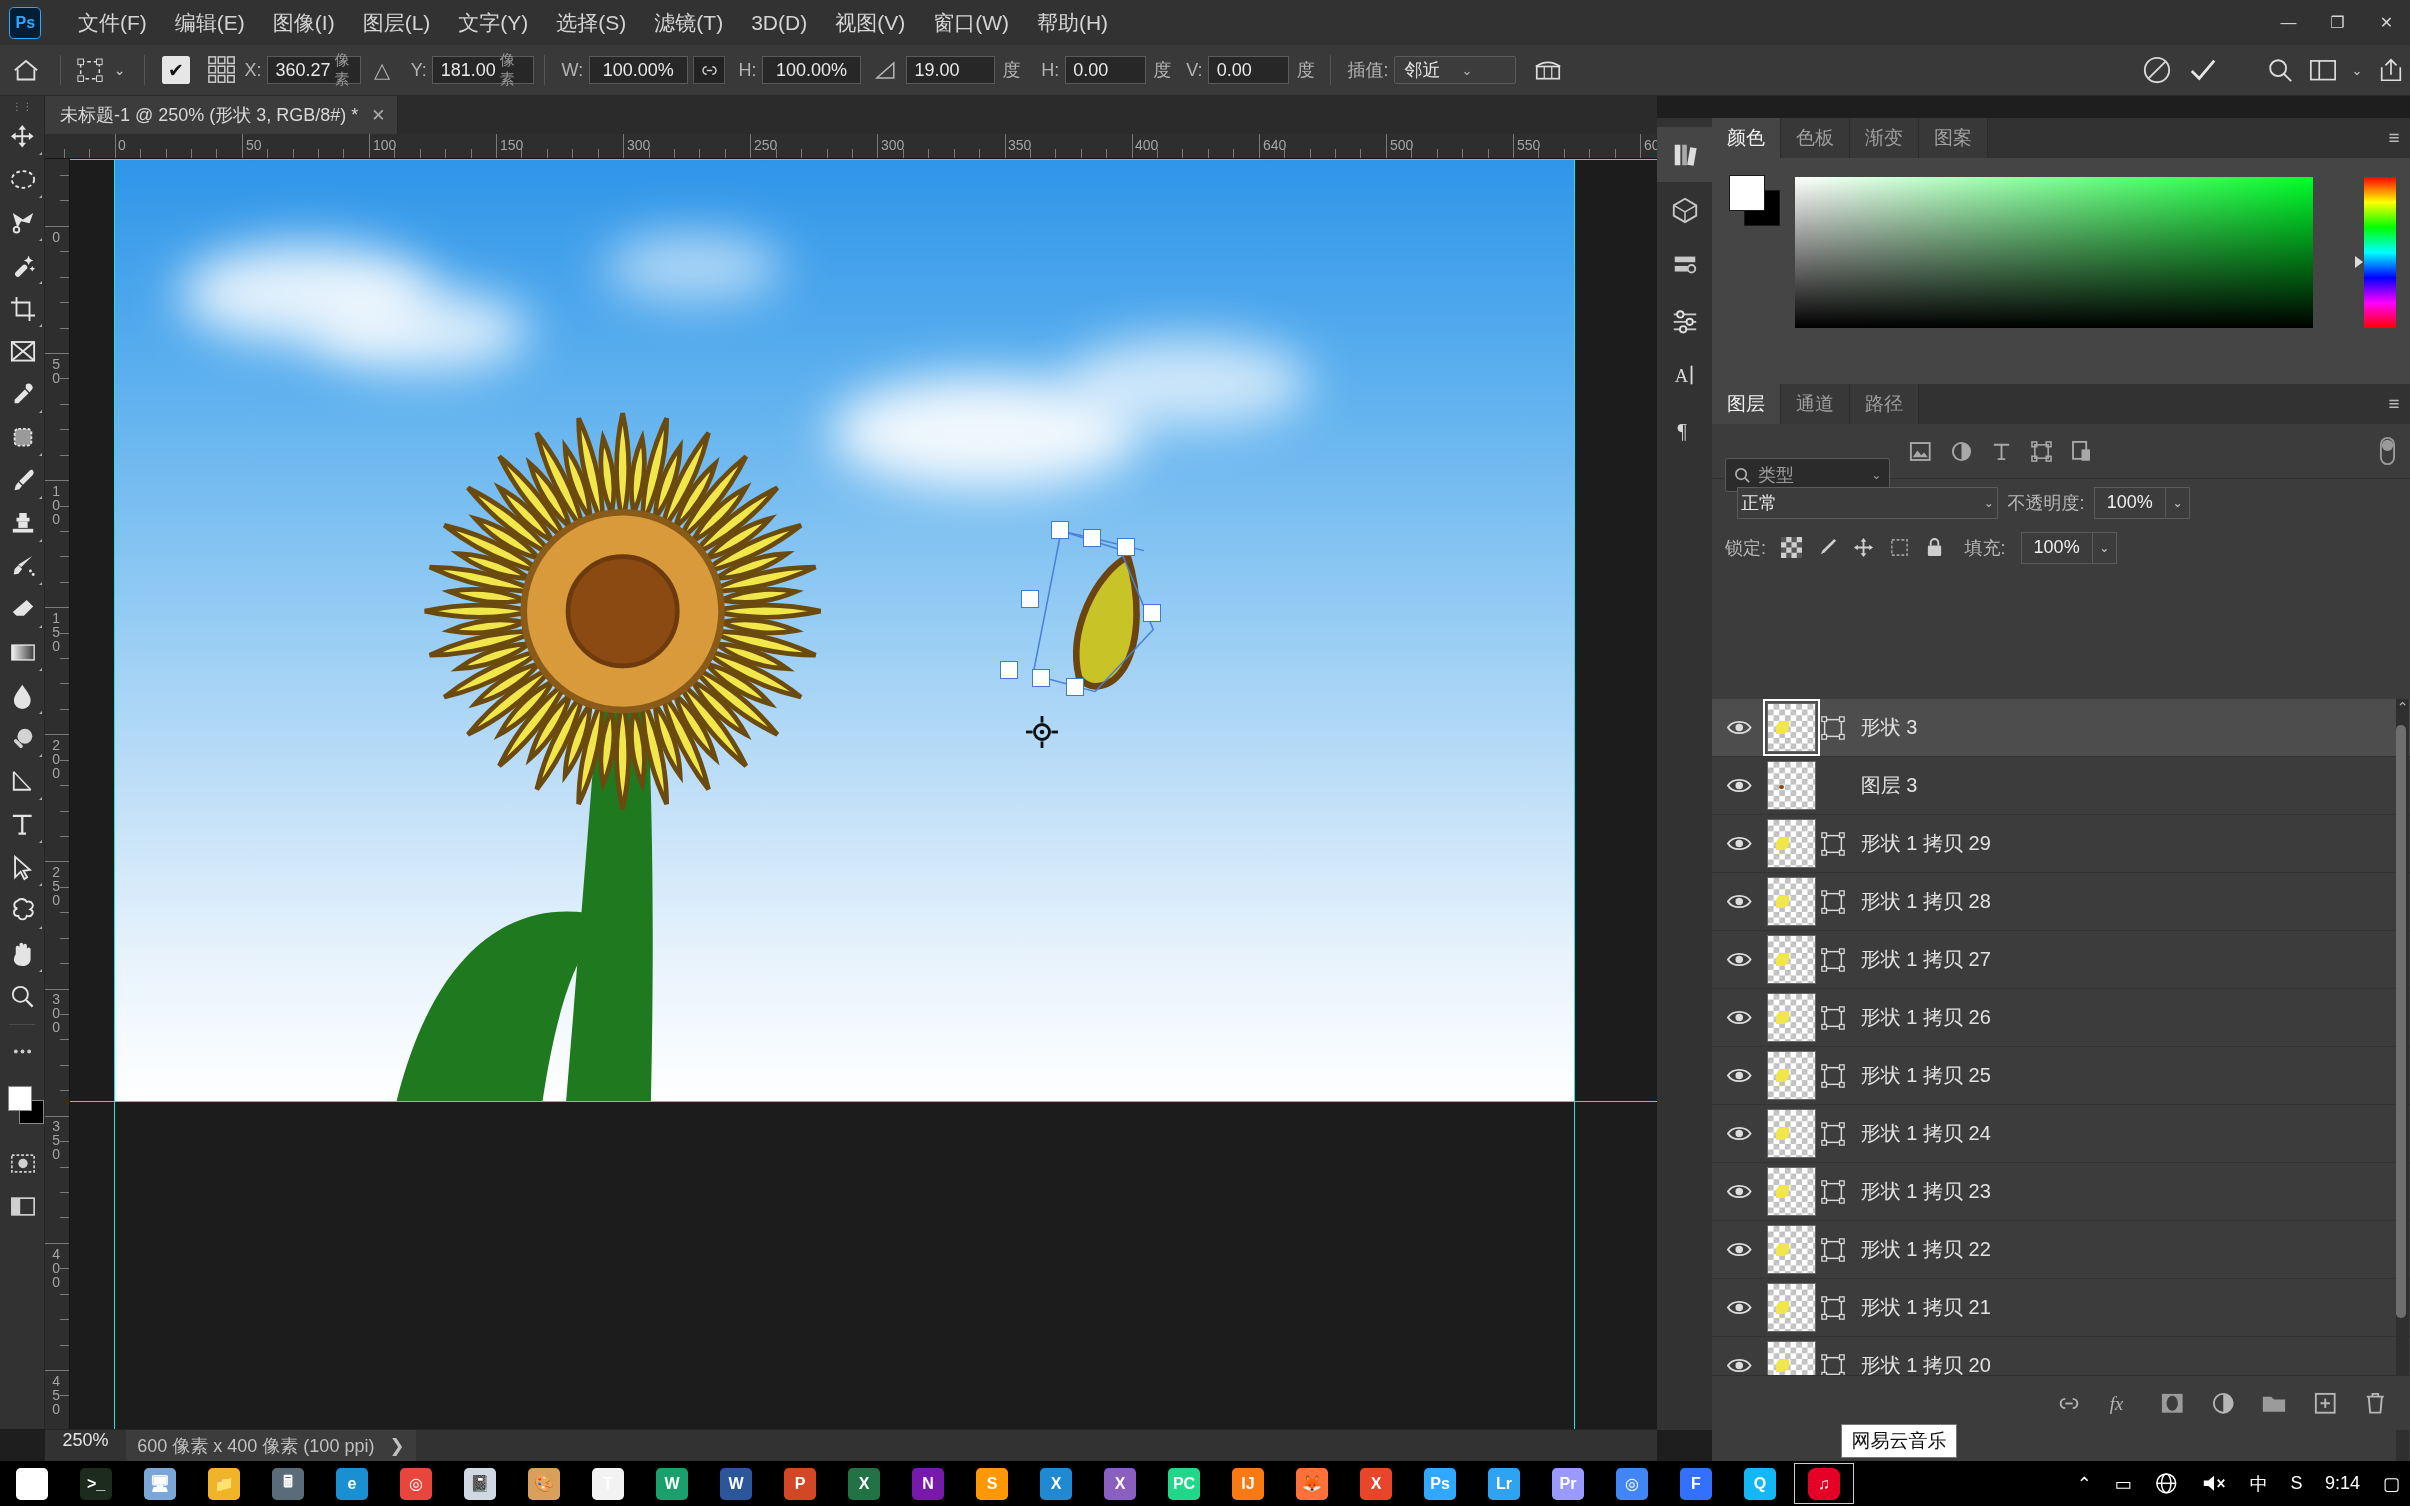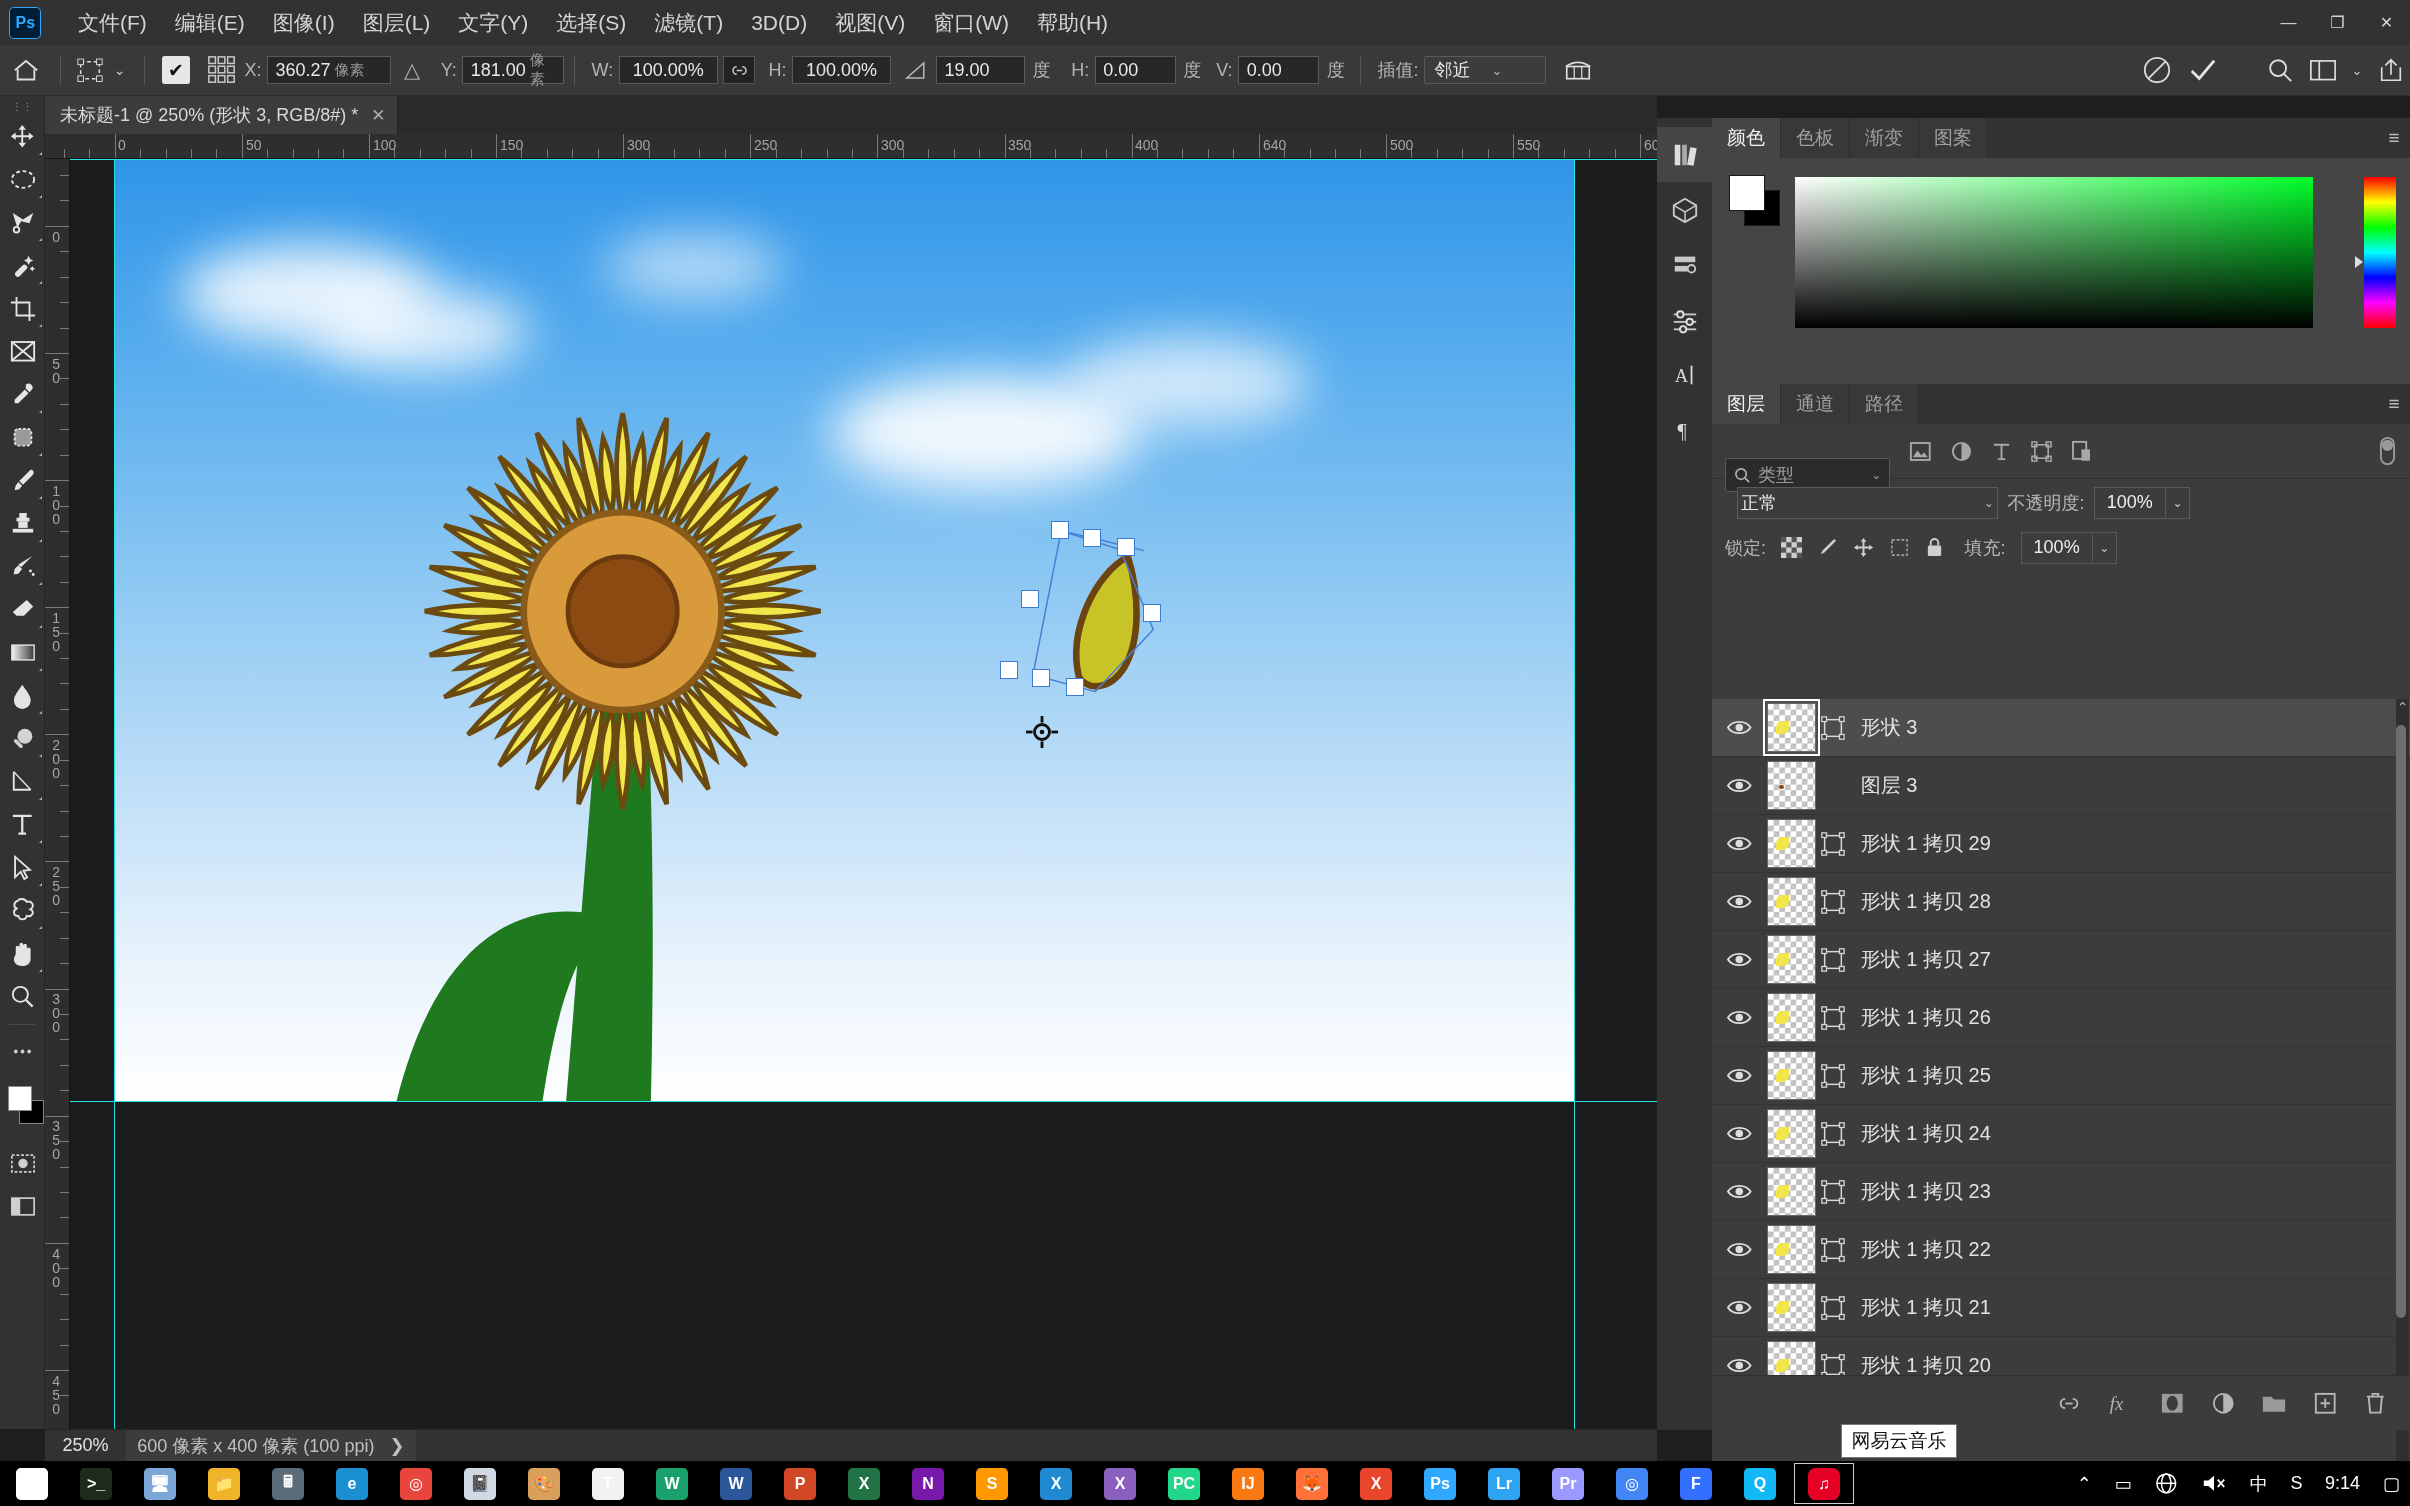--- a/index.html
+++ b/index.html
@@ -71,21 +71,21 @@
 
   .artboard { position:absolute; left:44px; top:0px; width:1460px; height:942px; }
   .sky { position:absolute; inset:0;
     background:linear-gradient(180deg,#2f95e8 0%,#59aeee 22%,#8fc9f3 46%,#c2e0f8 68%,#e6f2fc 84%,#ffffff 100%); }
   .cloud { position:absolute; border-radius:50%; background:#fff; filter:blur(24.5px); }
   .handle { position:absolute; width:18px; height:18px; background:#fff; border:1.9px solid #3b7bd4; }
   .refpoint { position:absolute; width:32px; height:32px; }
 
   
   .statusbar { position:absolute; left:45px; top:1429px; width:1612px; height:32px;
-    background:#323232; display:flex; align-items:center; color:#d0d0d0; font-size:18px; border-top:0.9px solid #262626; }
+    background:#323232; display:flex; align-items:flex-start; color:#d0d0d0; font-size:18px; border-top:0.9px solid #262626; }
   .sb-zoom { width:81px; text-align:center; color:#e4e4e4; }
   .sb-doc { background:#3c3c3c; height:32px; display:flex; align-items:center; padding:0 11.3px; gap:15px; color:#c0c0c0; }
 
   
   .dockrail { position:absolute; left:1657px; top:118px; width:55px; height:1312px; background:#323232; }
   .rail-btn { width:55px; height:55px; display:flex; align-items:center; justify-content:center; }
   .rail-btn.active { background:#454545; }
 
   .rightpanels { position:absolute; left:1712px; top:118px; width:699px; height:1312px; background:#3c3c3c; }
   .panel-tabs { height:40px; background:#323232; display:flex; align-items:stretch; position:relative; }
@@ -201,21 +201,21 @@
         <rect x="2" y="12" width="7" height="7"></rect>
           <rect x="12" y="12" width="7" height="7"></rect>
           <rect x="22" y="12" width="7" height="7"></rect>
         <rect x="2" y="22" width="7" height="7"></rect>
           <rect x="12" y="22" width="7" height="7"></rect>
           <rect x="22" y="22" width="7" height="7"></rect>
       </g>
     </svg>
   </div>
   <div class="ob-label">X:</div>
-  <div class="ob-field" style="width:124px;">
+  <div class="ob-field" style="width:94px;">
     <span>360.27</span>
     <span class="unit">像素</span>
   </div>
   <div style="color:#b0b0b0;font-size:21px;margin:0 13px;">△</div>
   <div class="ob-label">Y:</div>
   <div class="ob-field" style="width:102px;">
     <span>181.00</span>
     <span class="unit">像素</span>
   </div>
   <div class="ob-sep"></div>

